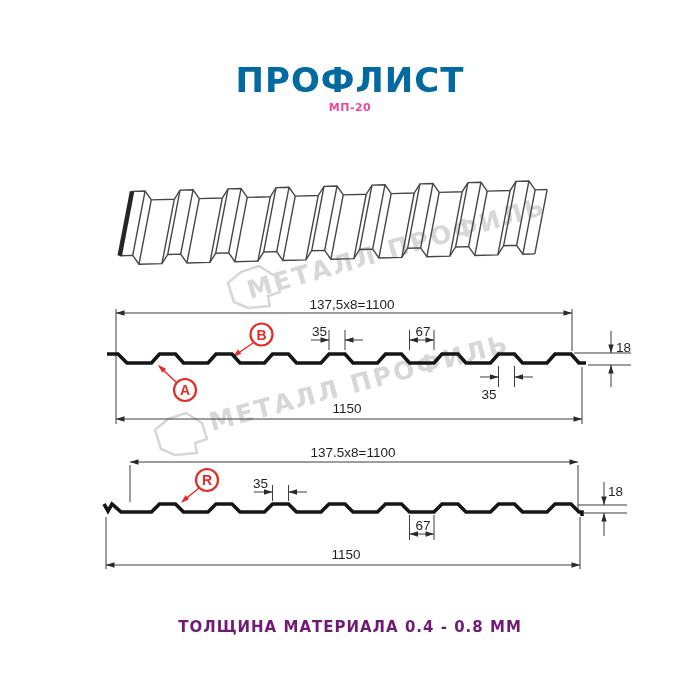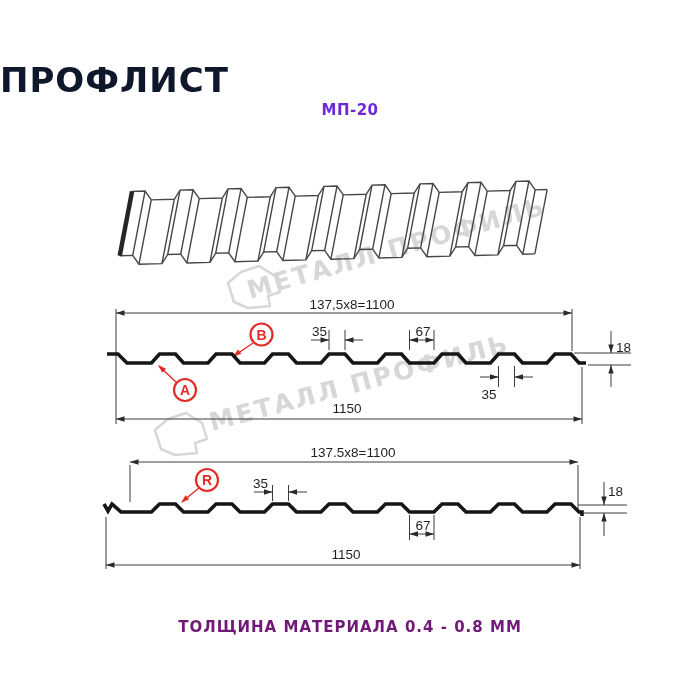--- a/index.html
+++ b/index.html
@@ -1,23 +1,23 @@
 <!DOCTYPE html>
 <html><head>
 <meta charset="utf-8">
 <style>
   html,body{margin:0;padding:0;background:#ffffff;}
   .page{position:relative;width:700px;height:700px;background:#ffffff;overflow:hidden;
         font-family:"Liberation Sans",sans-serif;}
-  .title{position:absolute;top:60px;left:0;width:100%;text-align:left;
+  .title{position:absolute;top:60px;left:0;width:100%;text-align:center;
          font-family:"DejaVu Sans",sans-serif;font-weight:bold;font-size:34px;
-         letter-spacing:1px;color:#0f172a;}
+         letter-spacing:1px;color:#0369a1;}
   .subtitle{position:absolute;top:101px;left:0;width:100%;text-align:center;
-            font-family:"DejaVu Sans",sans-serif;font-weight:bold;font-size:15px;
-            letter-spacing:0.5px;color:#6d28d9;}
+            font-family:"DejaVu Sans",sans-serif;font-weight:bold;font-size:11px;
+            letter-spacing:0.5px;color:#ec4899;}
   .footer{position:absolute;top:618px;left:0;width:100%;text-align:center;
           font-family:"DejaVu Sans",sans-serif;font-weight:bold;font-size:15px;
           letter-spacing:1px;color:#701a75;}
   svg.drawing{position:absolute;left:0;top:0;}
   .dim-text{font-family:"Liberation Sans",sans-serif;font-size:13.5px;fill:#1f1f1f;}
   .marker-text{font-family:"Liberation Sans",sans-serif;font-size:14px;font-weight:bold;fill:#e42b26;}
   .marker-circle{stroke:#e42b26;stroke-width:2.2;fill:none;}
   .leader{stroke:#e42b26;stroke-width:1.4;fill:none;}
   .thin{stroke:#3c3c3c;stroke-width:1;fill:none;}
   .arrow{fill:#2a2a2a;stroke:none;}

